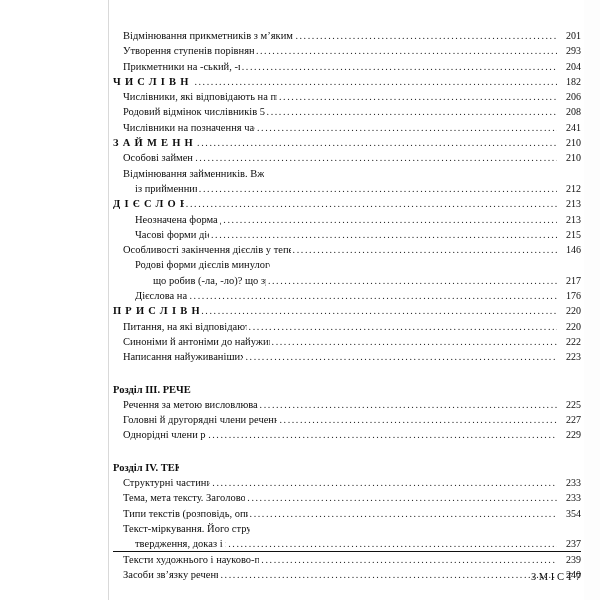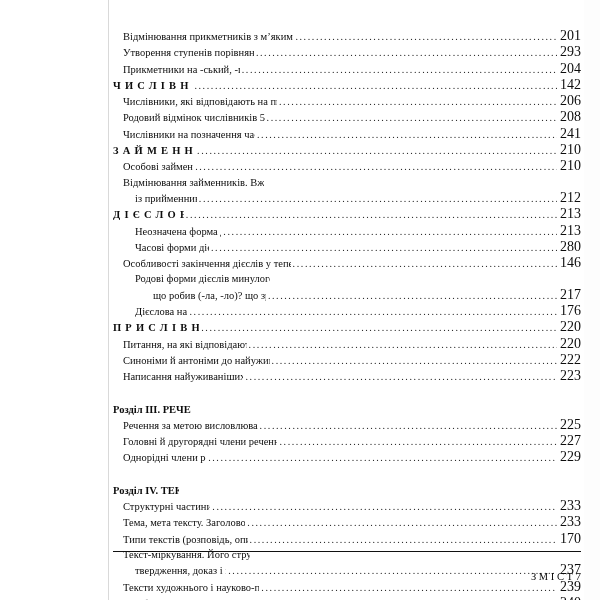--- a/index.html
+++ b/index.html
@@ -61,21 +61,21 @@
     white-space: nowrap;
     letter-spacing: 1.6px;
     font-size: 10px;
     padding: 0 2px;
     color: #1a1a1a;
   }
   .toc-line .pg {
     flex: 0 0 auto;
     width: 24px;
     text-align: right;
-    font-size: 14px;
+    font-size: 10px;
   }
   .toc-line.nodots .dots { visibility: hidden; }
 
   
   .lvl0 { padding-left: 0px; }
   .lvl1 { padding-left: 10px; }
   .lvl2 { padding-left: 22px; }
   .lvl3 { padding-left: 40px; }
 
   .head-spaced {
@@ -140,21 +140,21 @@
         <span class="pg">293</span>
       </div>
       <div class="toc-line lvl1">
         <span class="txt cont-line">Прикметники на -ський, -цький, -зький</span>
         <span class="dots">...................................................................................................................</span>
         <span class="pg">204</span>
       </div>
       <div class="toc-line lvl0">
         <span class="txt head-spaced">ЧИСЛІВНИК</span>
         <span class="dots">...................................................................................................................</span>
-        <span class="pg">142</span>
+        <span class="pg">182</span>
       </div>
       <div class="toc-line lvl1">
         <span class="txt cont-line">Числівники, які відповідають на питання скільки? котрий?</span>
         <span class="dots">...................................................................................................................</span>
         <span class="pg">206</span>
       </div>
       <div class="toc-line lvl1">
         <span class="txt cont-line">Родовий відмінок числівників 50, 60, 70, 80, 90, 100</span>
         <span class="dots">...................................................................................................................</span>
         <span class="pg">208</span>
@@ -190,21 +190,21 @@
         <span class="pg">213</span>
       </div>
       <div class="toc-line lvl2">
         <span class="txt cont-line">Неозначена форма дієслова</span>
         <span class="dots">...................................................................................................................</span>
         <span class="pg">213</span>
       </div>
       <div class="toc-line lvl2">
         <span class="txt cont-line">Часові форми дієслова</span>
         <span class="dots">...................................................................................................................</span>
-        <span class="pg">280</span>
+        <span class="pg">215</span>
       </div>
       <div class="toc-line lvl1">
         <span class="txt cont-line">Особливості закінчення дієслів у теперішньому і майбутньому часі</span>
         <span class="dots">...................................................................................................................</span>
         <span class="pg">146</span>
       </div>
       <div class="toc-line lvl2 nodots">
         <span class="txt cont-line">Родові форми дієслів минулого часу за питаннями</span>
         <span class="dots">...................................................................................................................</span>
         <span class="pg"></span>
@@ -272,21 +272,21 @@
         <span class="pg">233</span>
       </div>
       <div class="toc-line lvl1">
         <span class="txt cont-line">Тема, мета тексту. Заголовок. План тексту</span>
         <span class="dots">...................................................................................................................</span>
         <span class="pg">233</span>
       </div>
       <div class="toc-line lvl1">
         <span class="txt cont-line">Типи текстів (розповідь, опис, міркування)</span>
         <span class="dots">...................................................................................................................</span>
-        <span class="pg">170</span>
+        <span class="pg">354</span>
       </div>
       <div class="toc-line lvl1 nodots">
         <span class="txt cont-line">Текст-міркування. Його структурні частини:</span>
         <span class="dots">...................................................................................................................</span>
         <span class="pg"></span>
       </div>
       <div class="toc-line lvl2">
         <span class="txt cont-line">твердження, доказ і висновок</span>
         <span class="dots">...................................................................................................................</span>
         <span class="pg">237</span>

